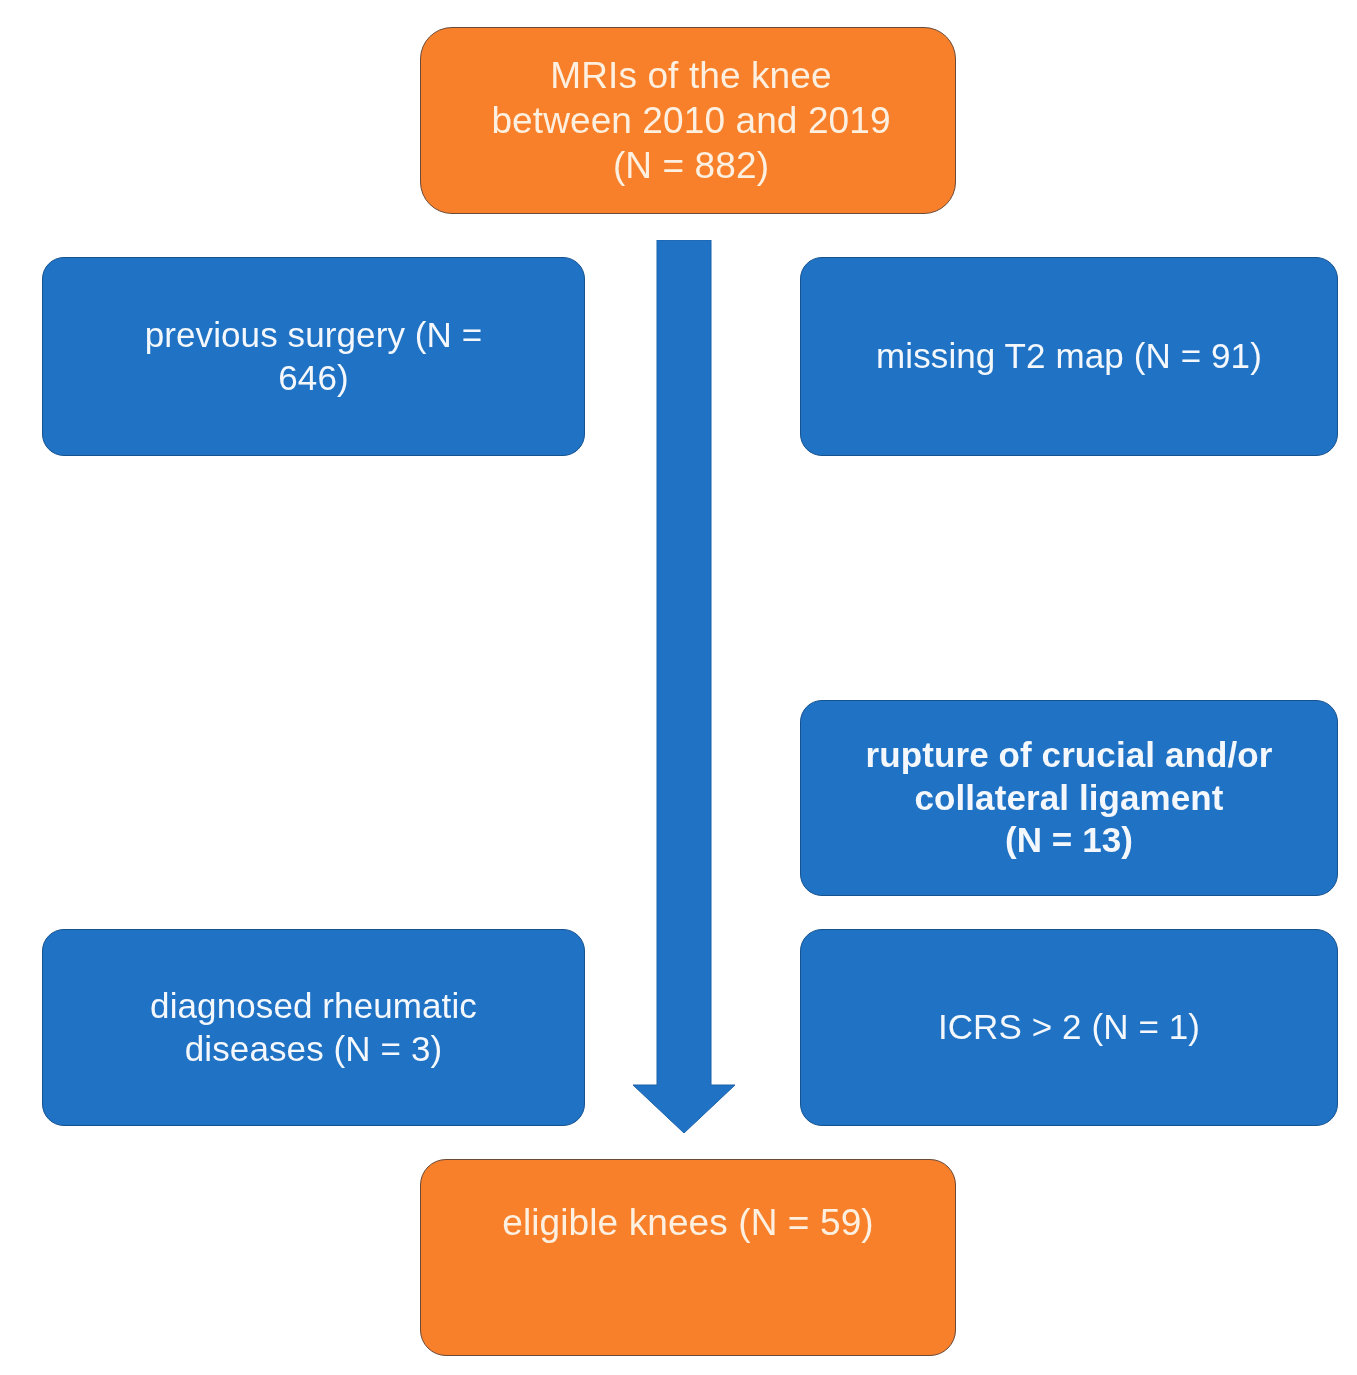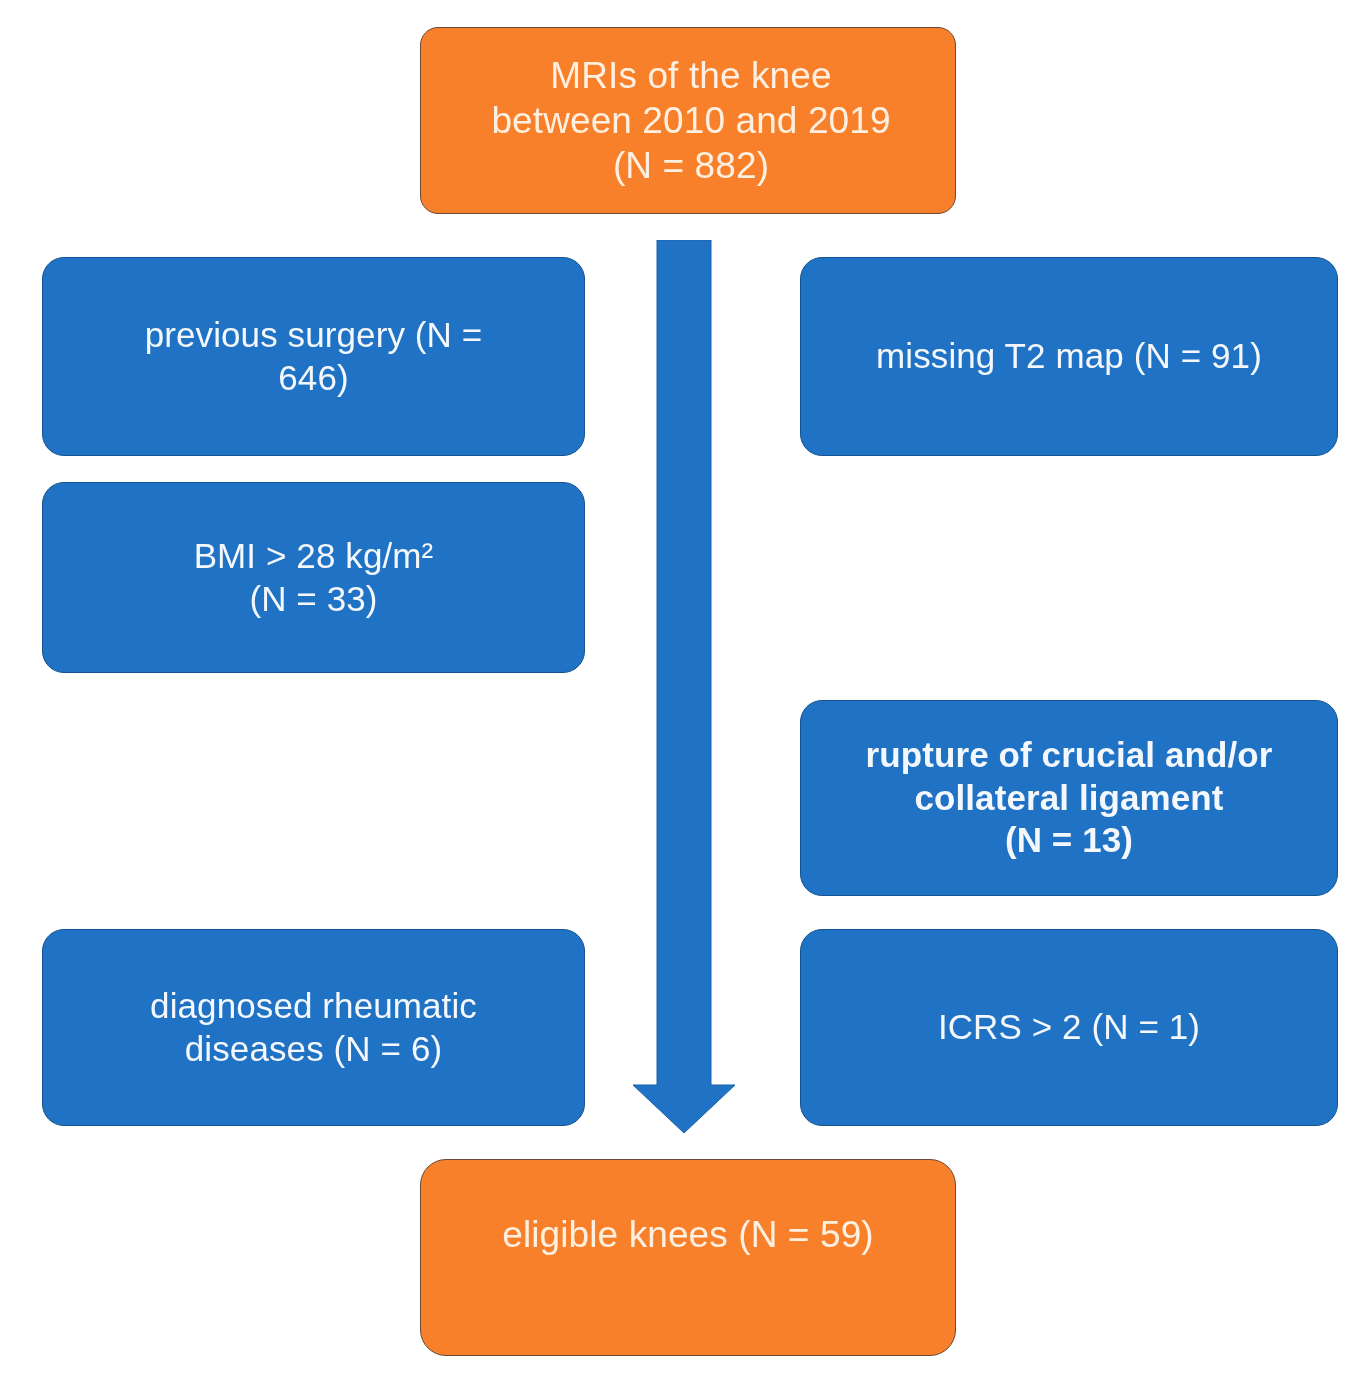--- a/index.html
+++ b/index.html
@@ -48,28 +48,28 @@
   .box.blue {
     background: #1f72c4;
     border: 1px solid #15528f;
     color: #f4f8fc;
     font-size: 35px;
   }
 
   
   #box-top {
     left: 420px; top: 27px; width: 536px; height: 187px;
-    border-radius: 18px;
+    border-radius: 32px;
     padding-left: 20px;
   }
   #box-bottom {
     left: 420px; top: 1159px; width: 536px; height: 197px;
     border-radius: 26px;
     align-items: flex-start;
-    padding-top: 52px;
+    padding-top: 40px;
   }
 
   .col-left  { left: 42px;  width: 543px; }
   .col-right { left: 800px; width: 538px; }
 
   .row1 { top: 257px;  height: 199px; }
   .row2 { top: 482px;  height: 191px; }
   .row3 { top: 700px;  height: 196px; font-weight: bold; }
   .row4 { top: 929px;  height: 197px; }
 
@@ -98,29 +98,25 @@
     <svg width="108" height="895" viewBox="0 0 108 895">
       <polygon points="27,0 81,0 81,845 105,845 54,893 3,845 27,845" fill="#1f72c4" stroke="#1b63ab" stroke-width="1"></polygon>
     </svg>
   </div>
 
   <div class="box blue col-left row1">
     <span class="txt">previous surgery (N =
 646)</span>
   </div>
 
-  <div class="box blue col-left row2">
-    <span class="txt">BMI &gt; 28 kg/m²
-(N = 33)</span>
-  </div>
 
 
   <div class="box blue col-left row4">
     <span class="txt">diagnosed rheumatic
-diseases (N = 6)</span>
+diseases (N = 3)</span>
   </div>
 
   <div class="box blue col-right row1">
     <span class="txt">missing T2 map (N = 91)</span>
   </div>
 
 
   <div class="box blue col-right row3">
     <span class="txt">rupture of crucial and/or
 collateral ligament

